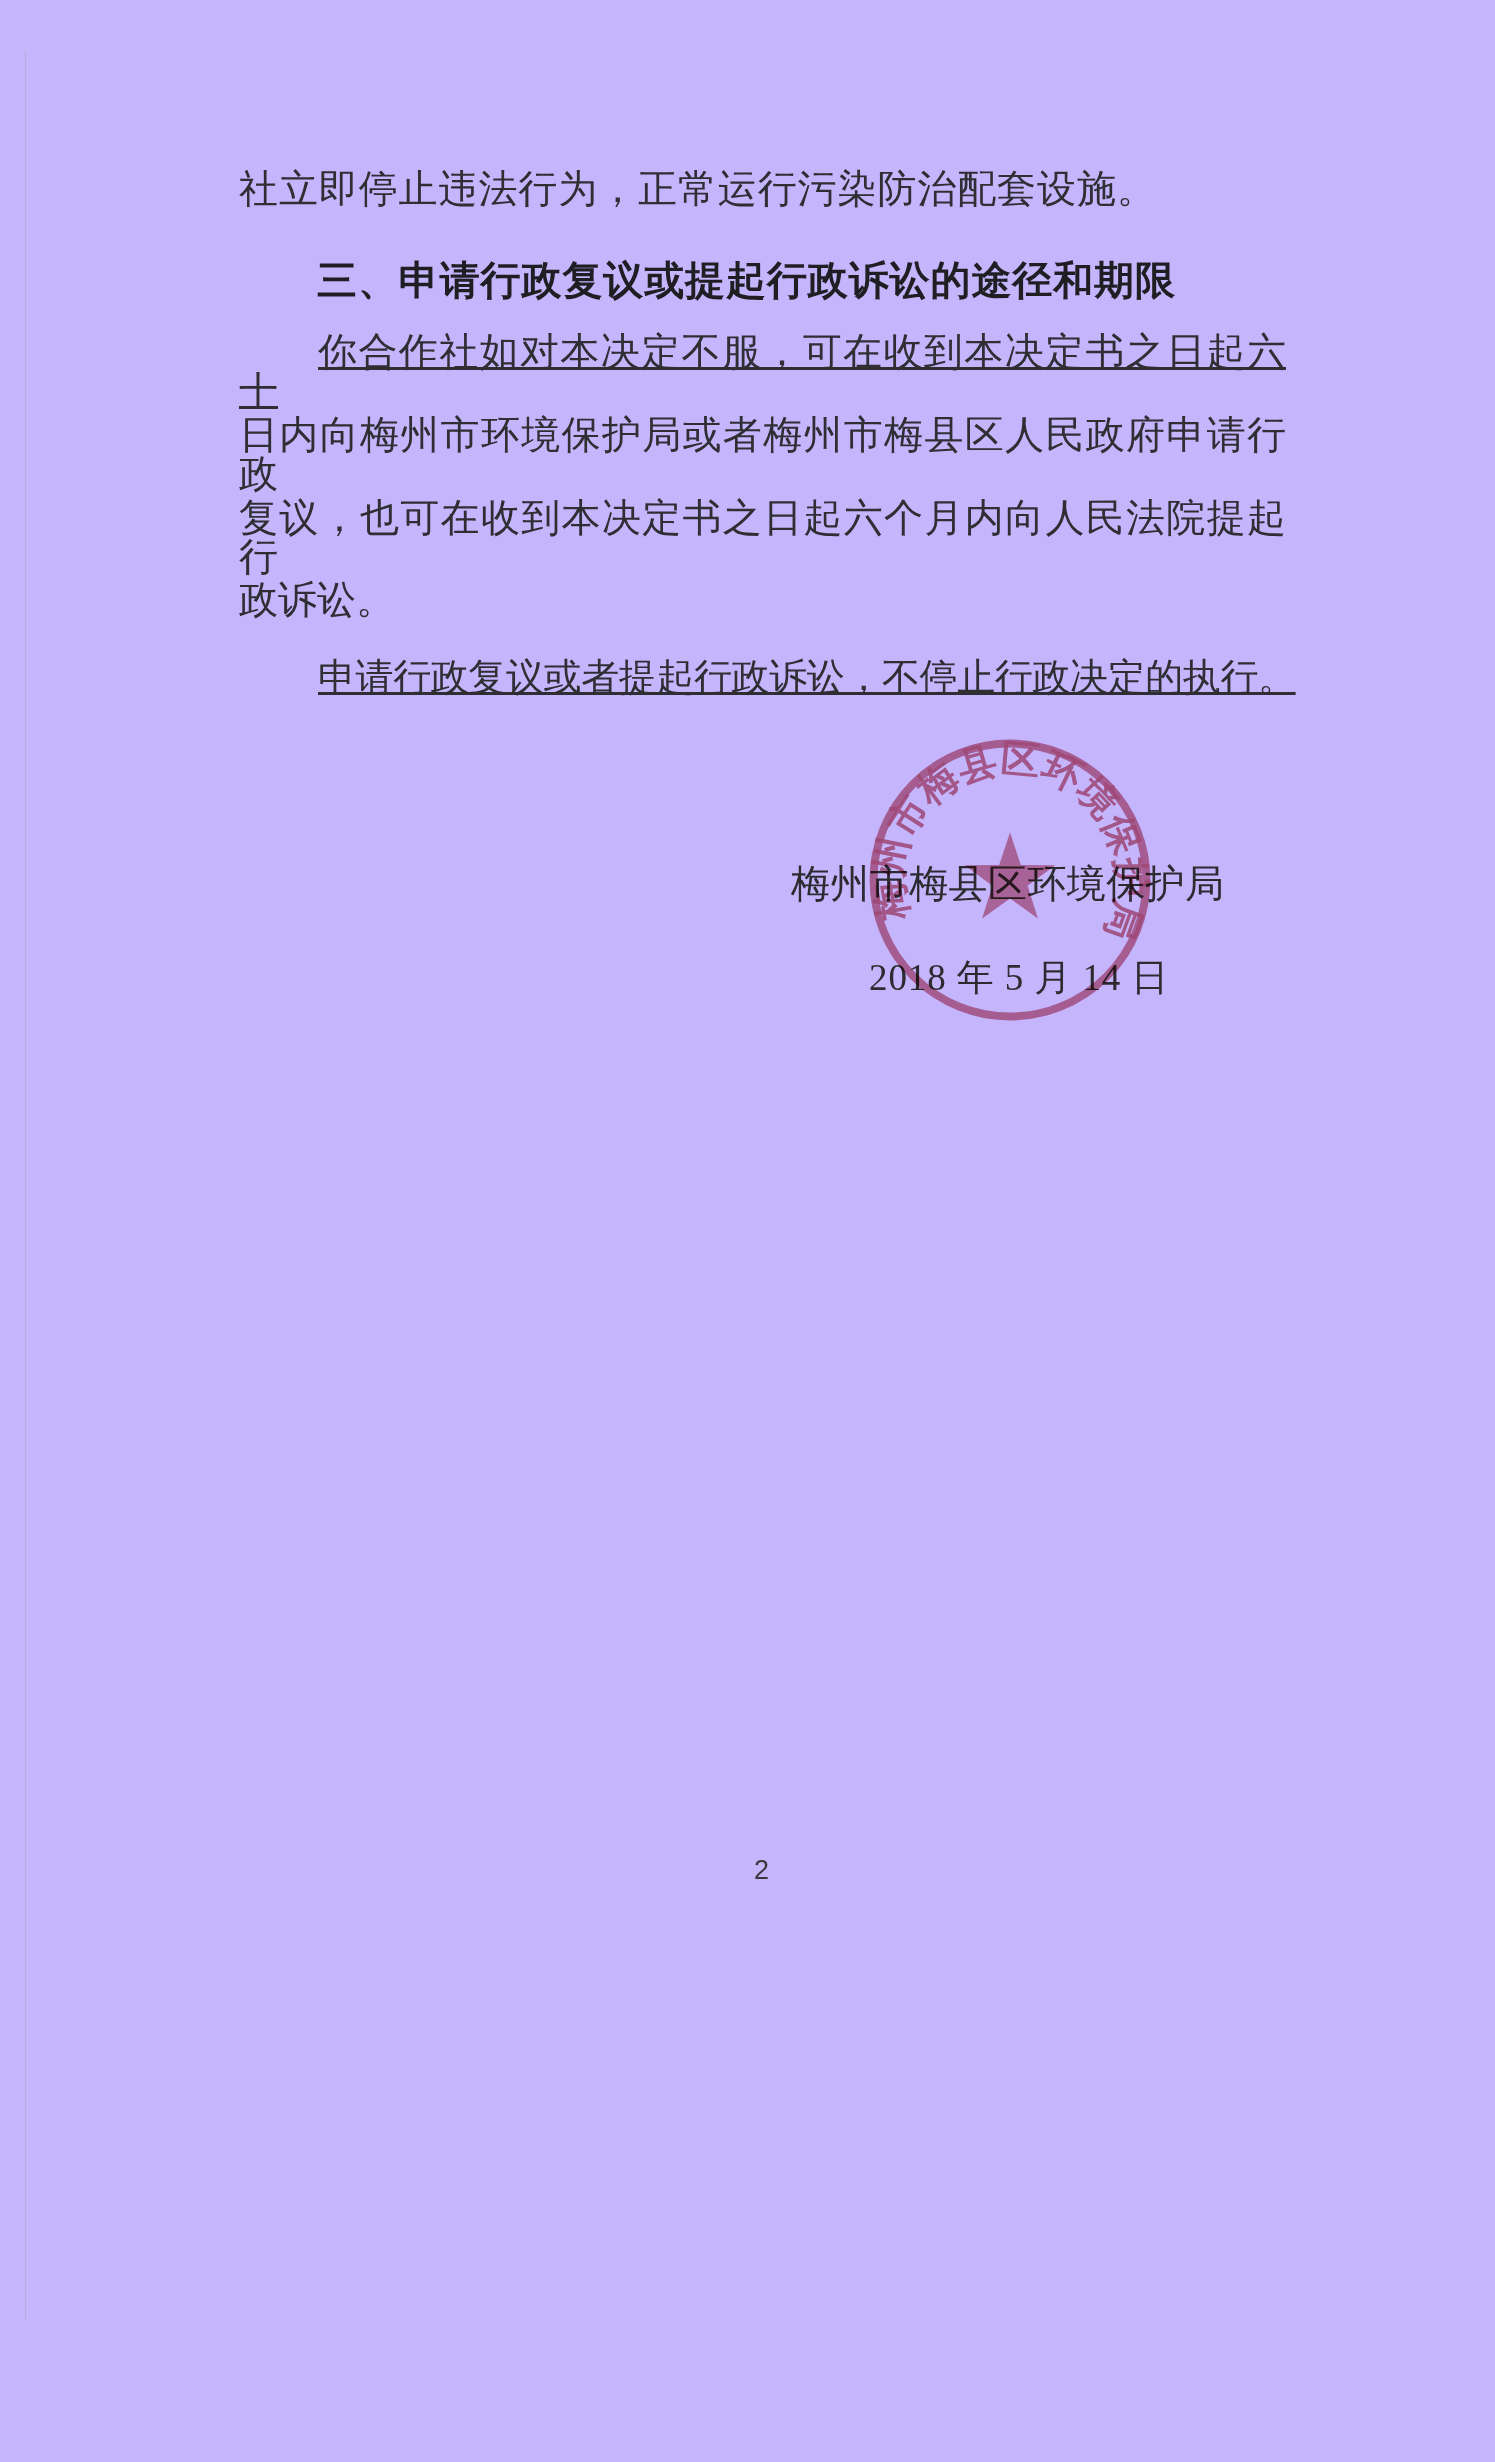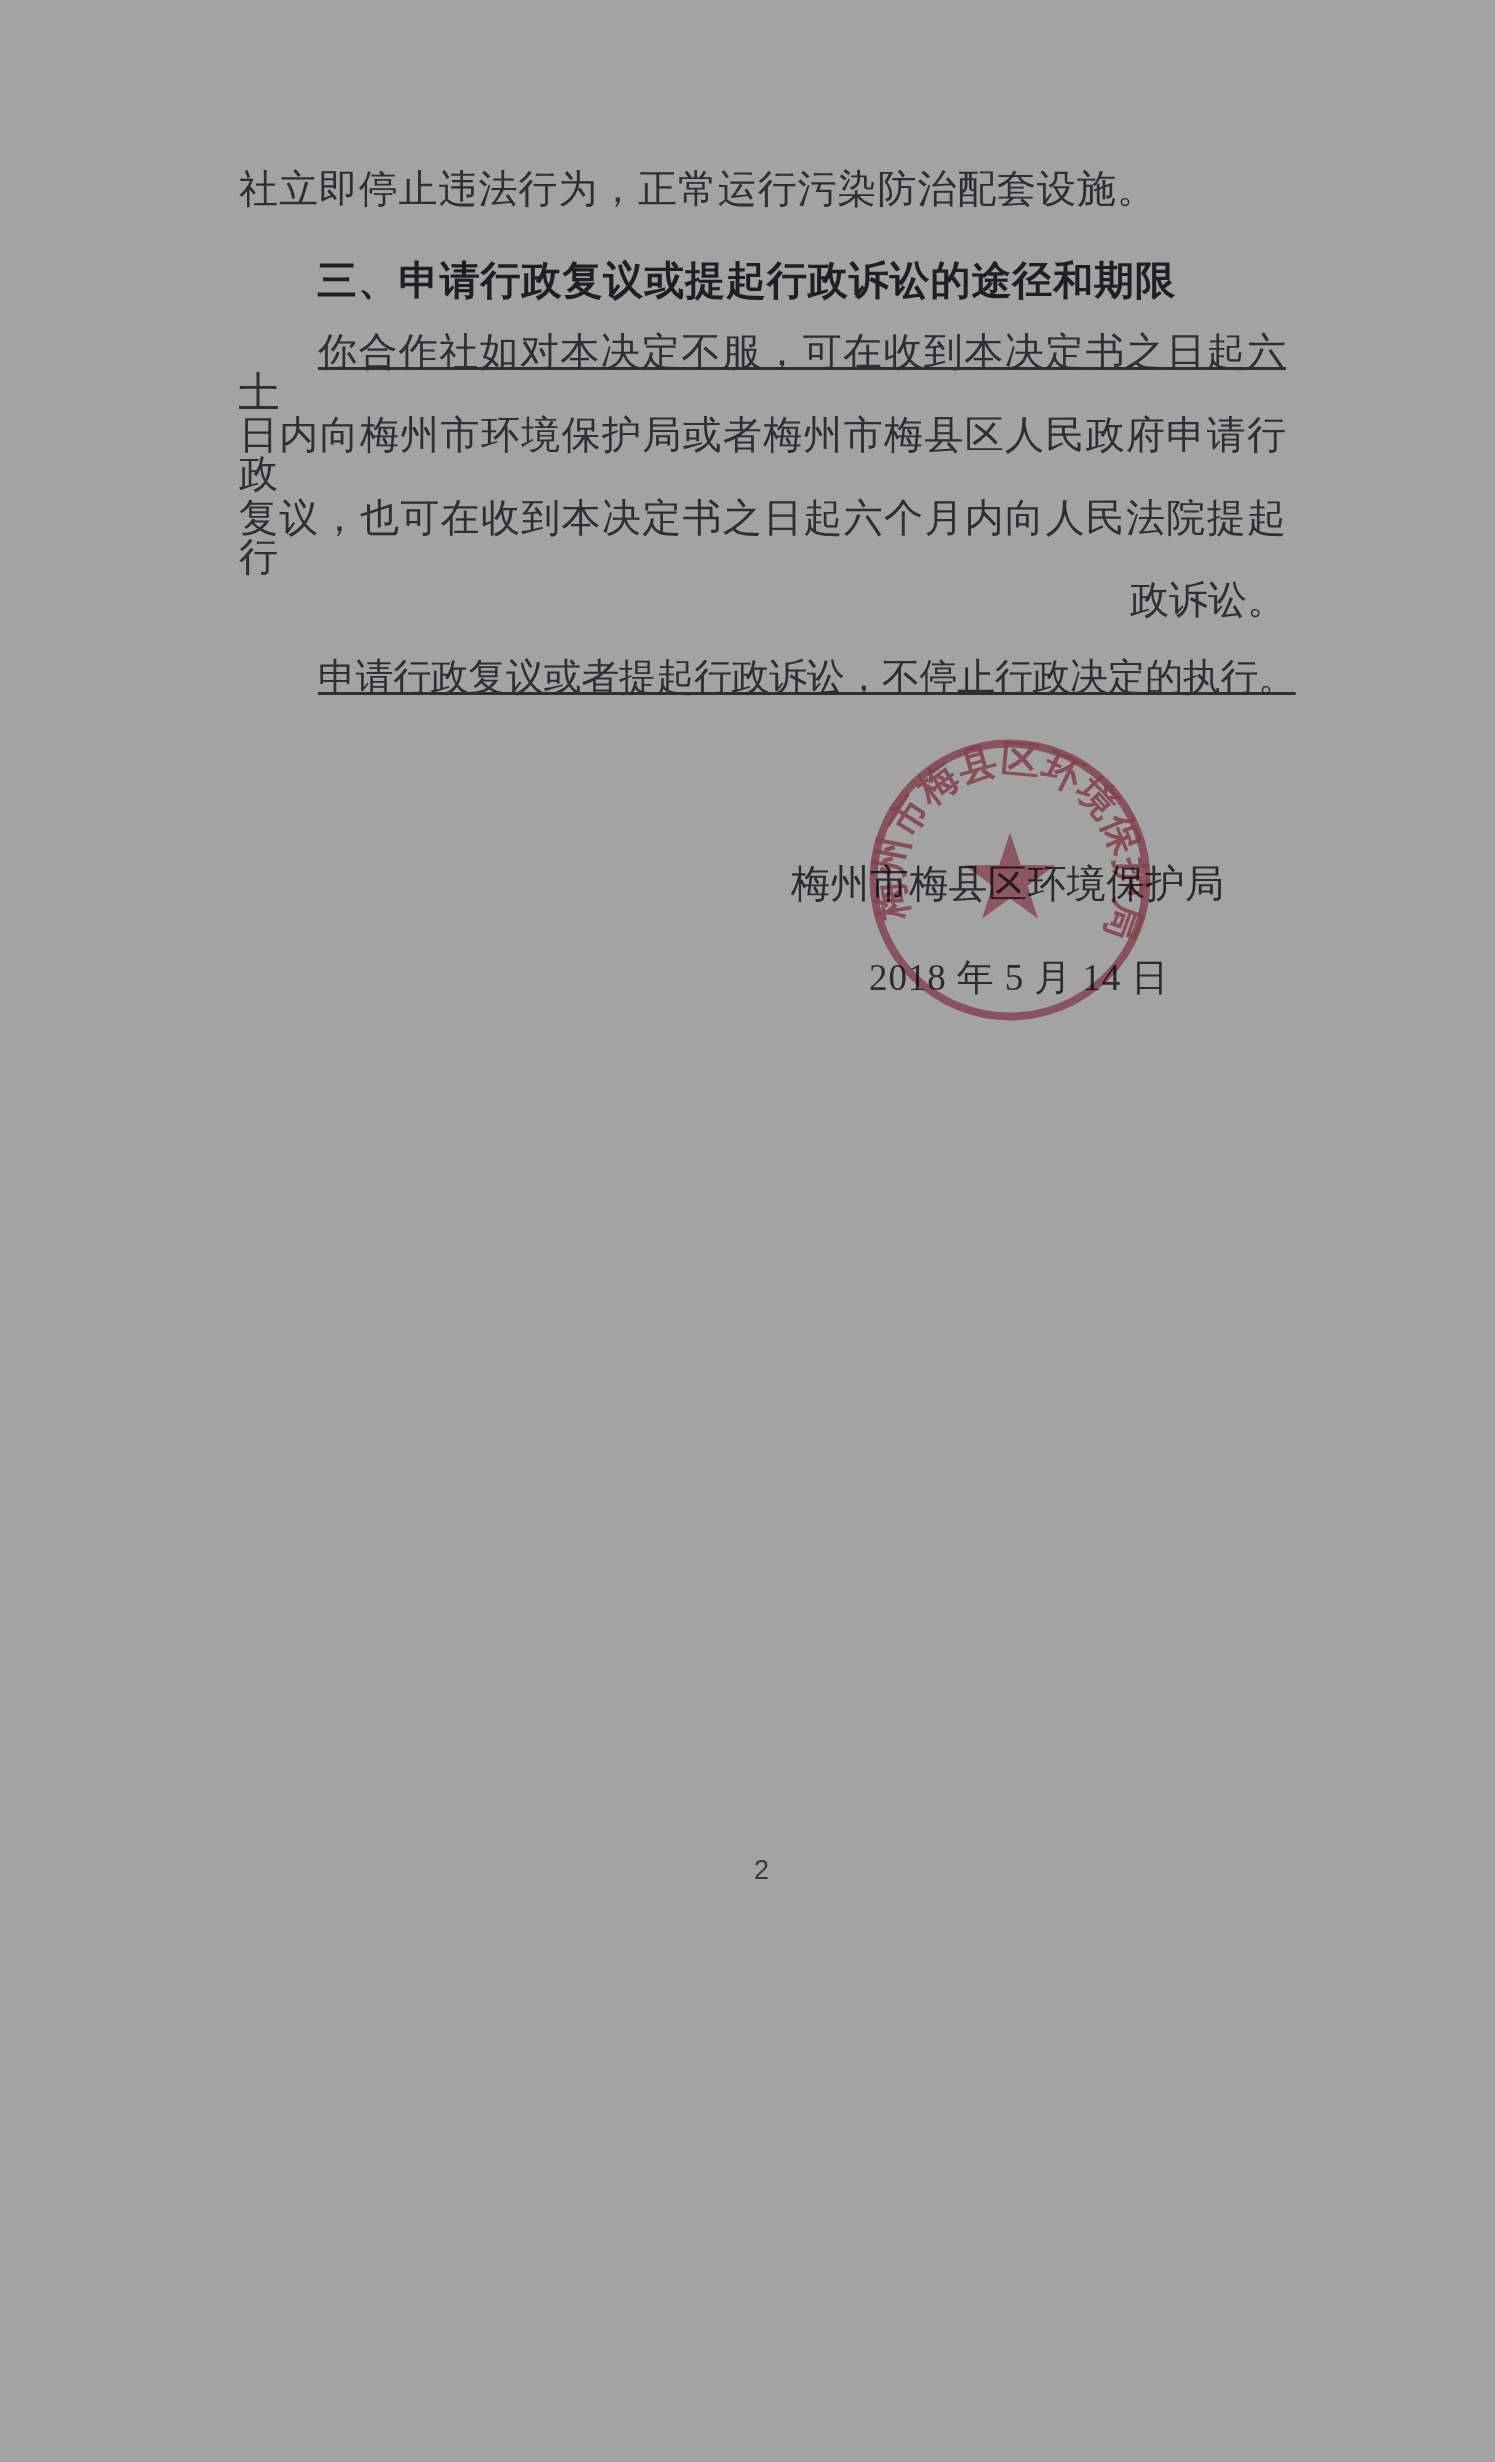--- a/index.html
+++ b/index.html
@@ -4,21 +4,21 @@
 <style>
   html, body {
     margin: 0;
     padding: 0;
     background: #ffffff;
   }
   .page {
     position: relative;
     width: 1495px;
     height: 2462px;
-    background: #a3a3a3;
+    background: #c4b5fd;
     overflow: hidden;
     font-family: "Liberation Serif", serif;
     color: #2e2e33;
   }
   
   .scan-edge {
     position: absolute;
     left: 24.6px;
     top: 51px;
     width: 1.8px;
@@ -34,21 +34,20 @@
     color: #2e2e33;
   }
   .pline {
     position: absolute;
     font-size: 39px;
     line-height: 39px;
     color: #2e2e33;
     left: 239px;
     width: 1047px;
     white-space: nowrap;
-    text-align: right;
   }
   .pline.justify {
     white-space: normal;
     text-align: justify;
     text-align-last: justify;
   }
   .indent { text-indent: 79px; text-decoration: underline; }
   .heading {
     position: absolute;
     left: 317px;

